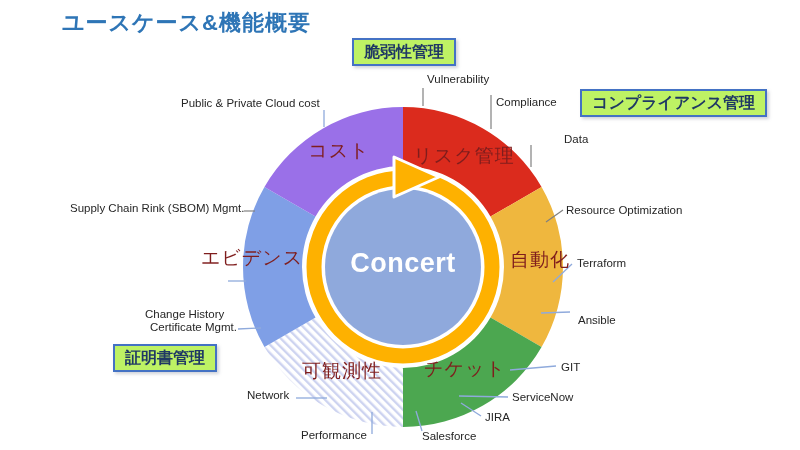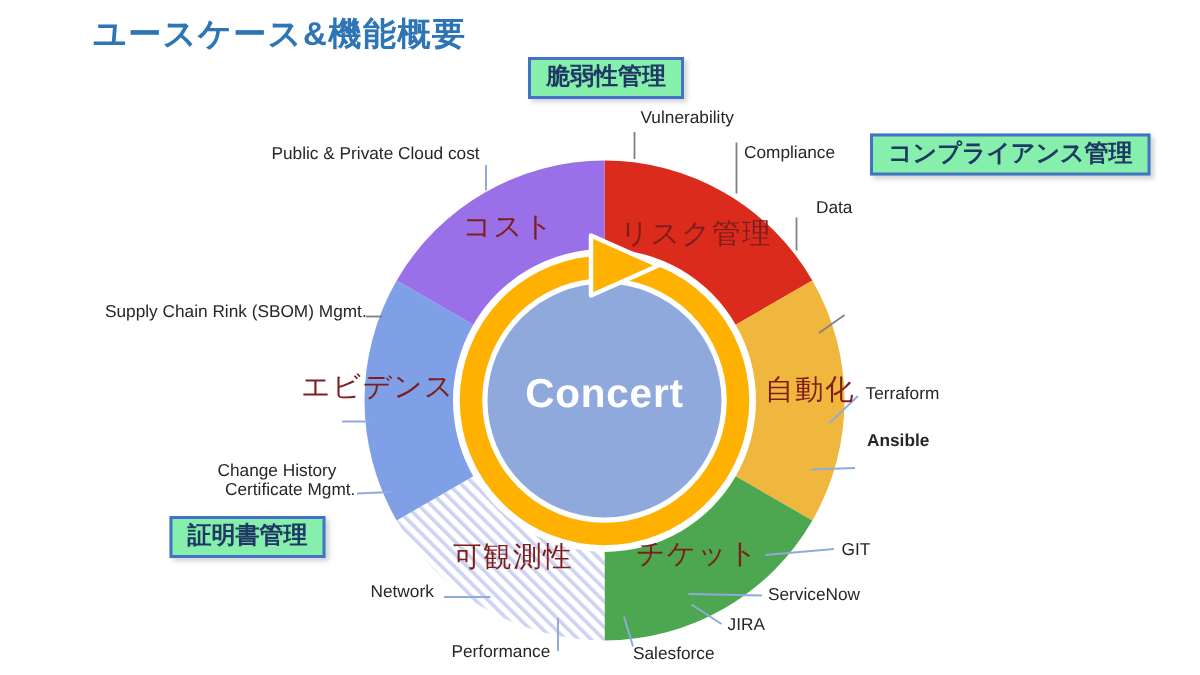--- a/index.html
+++ b/index.html
@@ -7,21 +7,21 @@
     width:800px;height:450px;position:relative;overflow:hidden;
     background:#ffffff;
     font-family:"Liberation Sans","DejaVu Sans",sans-serif;
   }
   #stage{position:absolute;left:0;top:0;width:800px;height:450px;}
   .title{
     position:absolute;left:62px;top:8px;
     font-size:22px;font-weight:bold;color:#2E75B6;letter-spacing:1px;
   }
   .mgmt-box{
-    position:absolute;background:#86efac;border:2px solid #4472C4;
+    position:absolute;background:#bef264;border:2px solid #4472C4;
     color:#1F3864;font-weight:bold;font-size:16px;line-height:1;
     padding:4px 10px;box-shadow:2px 2px 3px rgba(120,130,150,.35);
     white-space:nowrap;
   }
   .box-vuln{left:352px;top:38px;}
   .box-comp{left:580px;top:89px;}
   .box-sbom{left:113px;top:127px;}
   .box-cert{left:113px;top:344px;}
   .seg-label{
     position:absolute;transform:translate(-50%,-50%);
@@ -95,23 +95,24 @@
   <div class="seg-label" style="left:540px;top:260px;">自動化</div>
   <div class="seg-label" style="left:465px;top:369px;">チケット</div>
   <div class="seg-label" style="left:342px;top:371px;">可観測性</div>
   <div class="seg-label" style="left:252px;top:258px;">エビデンス</div>
 
   <div class="center-label">Concert</div>
 
   <div class="feat" style="left:181px;top:97px;">Public &amp; Private Cloud cost</div>
   <div class="feat" style="left:427px;top:73px;">Vulnerability</div>
   <div class="feat" style="left:496px;top:96px;">Compliance</div>
-  <div class="feat" style="left:544px;top:133px;">Data</div>
+  <div class="feat" style="left:564px;top:133px;">Data</div>
+  <div class="feat" style="left:566px;top:204px;">Resource Optimization</div>
   <div class="feat" style="left:577px;top:257px;">Terraform</div>
-  <div class="feat" style="left:578px;top:288px;font-weight:bold;">Ansible</div>
+  <div class="feat" style="left:578px;top:314px;">Ansible</div>
   <div class="feat" style="left:561px;top:361px;">GIT</div>
   <div class="feat" style="left:512px;top:391px;text-align:right;">ServiceNow</div>
   <div class="feat" style="left:485px;top:411px;">JIRA</div>
   <div class="feat" style="left:422px;top:430px;">Salesforce</div>
   <div class="feat" style="left:301px;top:429px;">Performance</div>
   <div class="feat" style="left:247px;top:389px;">Network</div>
   <div class="feat" style="left:150px;top:321px;">Certificate Mgmt.</div>
   <div class="feat" style="left:145px;top:274px;margin-top:34px;">Change History</div>
   <div class="feat" style="left:70px;top:202px;">Supply Chain Rink (SBOM) Mgmt.</div>
 

